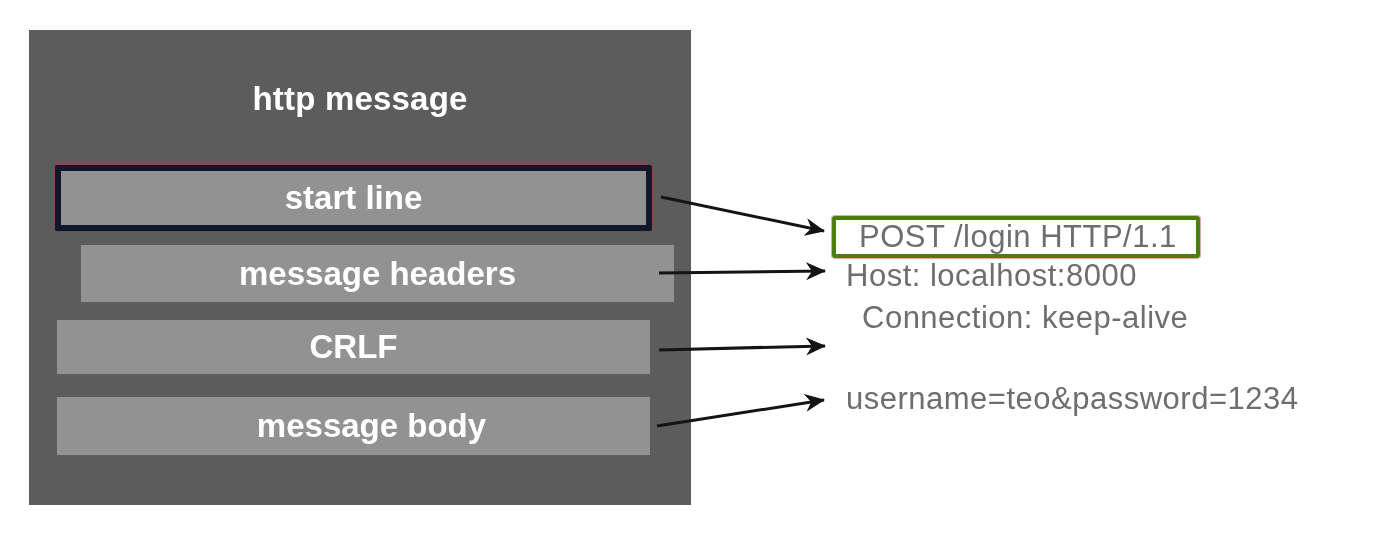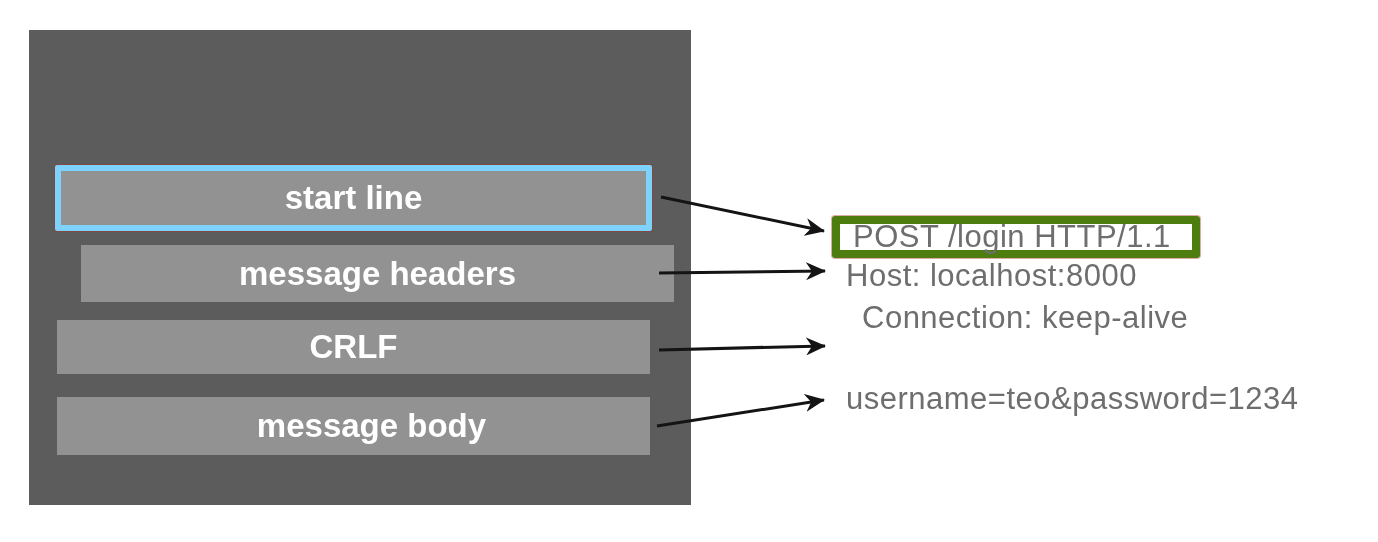--- a/index.html
+++ b/index.html
@@ -47,21 +47,21 @@
     color: #ffffff;
     font-size: 33px;
     font-weight: bold;
     box-sizing: border-box;
   }
   .bar.start {
     left: 26px;
     top: 135px;
     width: 597px;
     height: 66px;
-    border: 6px solid #7dd3fc;
+    border: 6px solid #0f172a;
     border-radius: 2px;
     box-shadow: 0 0 0 1px rgba(174, 51, 38, 0.45);
   }
   .bar.headers { top: 215px; height: 57px; margin-left: 24px; }
   .bar.crlf    { top: 290px; height: 54px; }
   .bar.mbody   { top: 367px; height: 58px; padding-left: 36px; }
 
   
   .anno {
     position: absolute;
@@ -71,25 +71,26 @@
     letter-spacing: 0.5px;
     white-space: nowrap;
   }
   .anno-box {
     position: absolute;
     left: 832px;
     top: 216px;
     width: 368px;
     height: 42px;
     box-sizing: border-box;
-    border: 8px solid #4d7c0f;
+    border: 4px solid #4d7c0f;
     border-radius: 3px;
     box-shadow: 0 0 0 1px rgba(174, 51, 38, 0.4);
     display: flex;
     align-items: center;
+    padding-left: 10px;
   }
   .anno-box .anno-inner {
     padding-left: 13px;
     color: #6e6e6e;
     font-size: 31px;
     letter-spacing: 0.5px;
     white-space: nowrap;
   }
   .anno.host       { left: 846px; top: 258px; }
   .anno.connection { left: 846px; top: 300px; margin-left: 16px; }
@@ -103,20 +104,21 @@
     height: 542px;
     pointer-events: none;
   }
 </style>
 </head>
 <body>
 
 <div class="stage">
 
   <div class="panel">
+    <div class="panel-title">http message</div>
 
     <div class="bar start">
       <span>start line</span>
     </div>
 
     <div class="bar headers">
       <span>message headers</span>
     </div>
 
     <div class="bar crlf">

